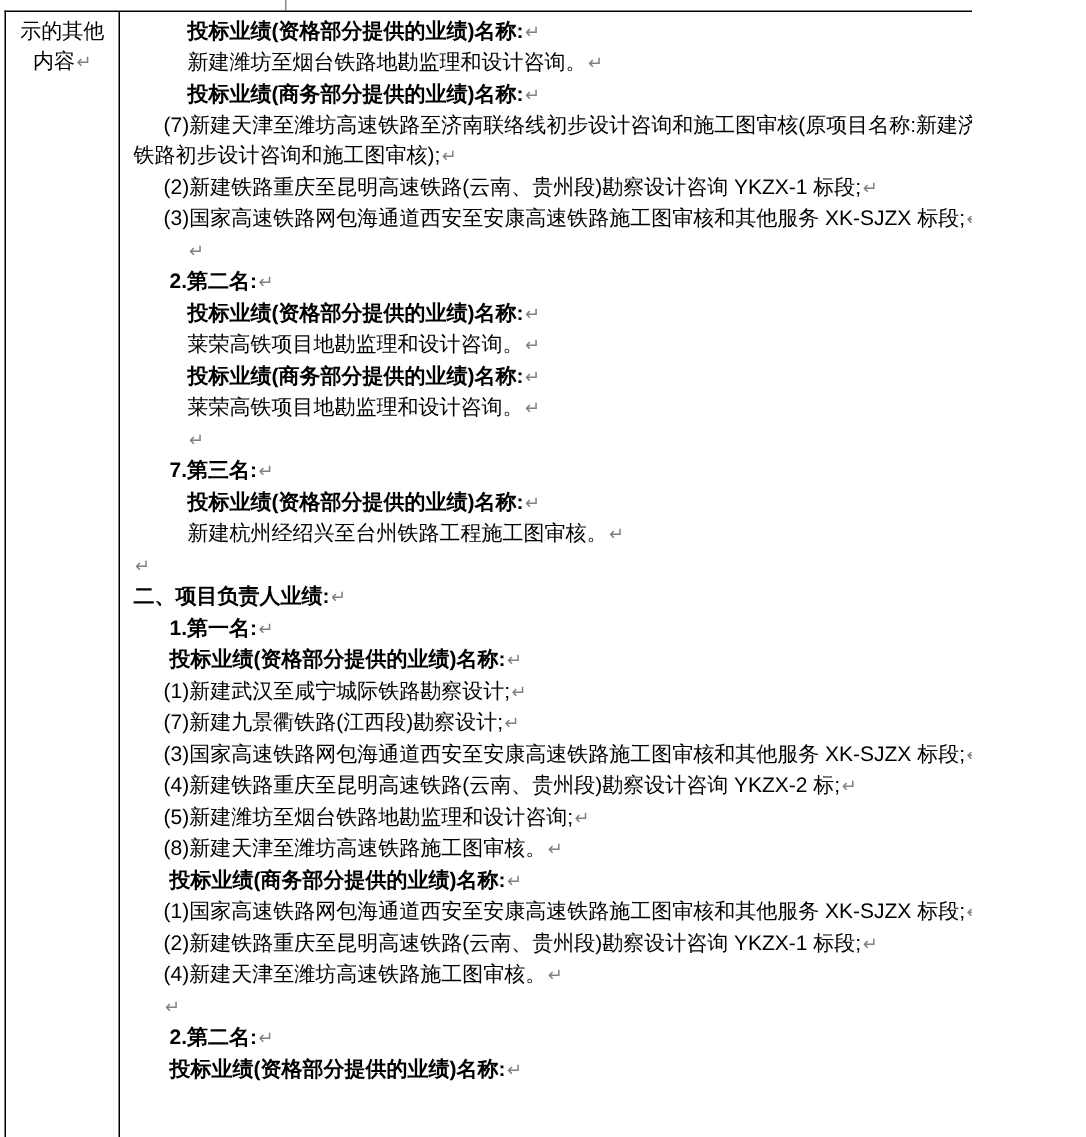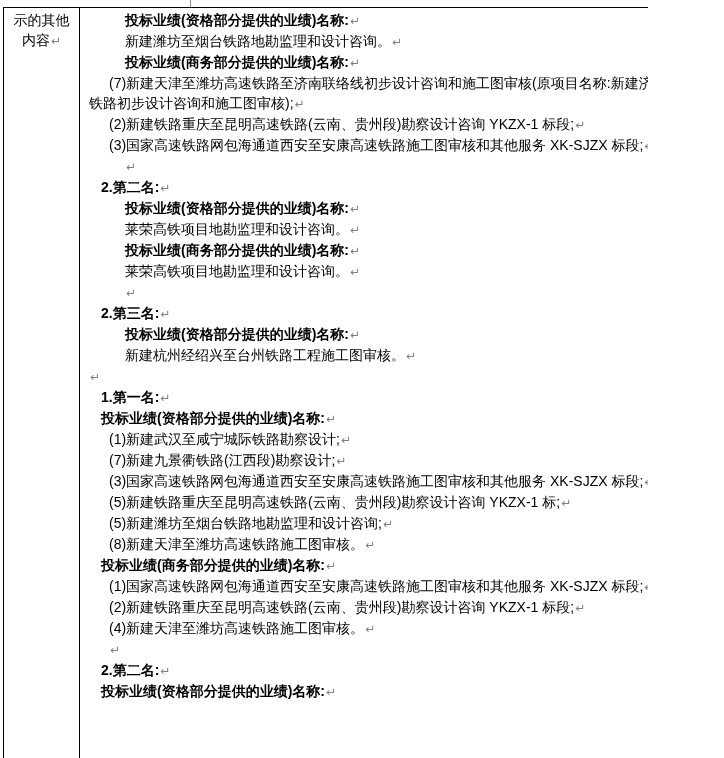--- a/index.html
+++ b/index.html
@@ -20,21 +20,21 @@
   .label-cell{
     width:75px;flex:0 0 75px;border-right:1px solid #000;
     text-align:center;padding-top:2px;line-height:20px;overflow:hidden;
   }
   .content-cell{
     flex:1 1 auto;padding:2px 2px 0 9px;line-height:20px;overflow:hidden;
   }
   .ln{min-height:20px;}
   .b{font-weight:bold;}
   .ia{margin-left:36px;}      
-  .in{margin-left:12px;}      
+  .in{margin-left:24px;}      
   .it1{text-indent:20px;}     
   .it2{margin-left:20px;}     
   .pmark{
     color:#808080;font-size:12px;font-weight:normal;margin-left:1px;
   }
 </style>
 </head>
 <body>
 
 <div class="page">
@@ -56,30 +56,31 @@
       <div class="ln it1"><span>(7)新建天津至潍坊高速铁路至济南联络线初步设计咨询和施工图审核(原项目名称:新建济南至滨州铁路初步设计咨询和施工图审核);</span><span class="pmark">↵</span></div>
       <div class="ln it1"><span>(2)新建铁路重庆至昆明高速铁路(云南、贵州段)勘察设计咨询 YKZX-1 标段;</span><span class="pmark">↵</span></div>
       <div class="ln it1"><span>(3)国家高速铁路网包海通道西安至安康高速铁路施工图审核和其他服务 XK-SJZX 标段;</span><span class="pmark">↵</span></div>
       <div class="ln ia"><span></span><span class="pmark">↵</span></div>
       <div class="ln in b"><span>2.第二名:</span><span class="pmark">↵</span></div>
       <div class="ln ia b"><span>投标业绩(资格部分提供的业绩)名称:</span><span class="pmark">↵</span></div>
       <div class="ln ia"><span>莱荣高铁项目地勘监理和设计咨询。</span><span class="pmark">↵</span></div>
       <div class="ln ia b"><span>投标业绩(商务部分提供的业绩)名称:</span><span class="pmark">↵</span></div>
       <div class="ln ia"><span>莱荣高铁项目地勘监理和设计咨询。</span><span class="pmark">↵</span></div>
       <div class="ln ia"><span></span><span class="pmark">↵</span></div>
-      <div class="ln in b"><span>2.第三名:</span><span class="pmark">↵</span></div>
+      <div class="ln in b"><span>7.第三名:</span><span class="pmark">↵</span></div>
       <div class="ln ia b"><span>投标业绩(资格部分提供的业绩)名称:</span><span class="pmark">↵</span></div>
       <div class="ln ia"><span>新建杭州经绍兴至台州铁路工程施工图审核。</span><span class="pmark">↵</span></div>
       <div class="ln"><span></span><span class="pmark">↵</span></div>
+      <div class="ln b"><span>二、项目负责人业绩:</span><span class="pmark">↵</span></div>
       <div class="ln in b"><span>1.第一名:</span><span class="pmark">↵</span></div>
       <div class="ln in b"><span>投标业绩(资格部分提供的业绩)名称:</span><span class="pmark">↵</span></div>
       <div class="ln it2"><span>(1)新建武汉至咸宁城际铁路勘察设计;</span><span class="pmark">↵</span></div>
       <div class="ln it2"><span>(7)新建九景衢铁路(江西段)勘察设计;</span><span class="pmark">↵</span></div>
       <div class="ln it2"><span>(3)国家高速铁路网包海通道西安至安康高速铁路施工图审核和其他服务 XK-SJZX 标段;</span><span class="pmark">↵</span></div>
-      <div class="ln it2"><span>(5)新建铁路重庆至昆明高速铁路(云南、贵州段)勘察设计咨询 YKZX-1 标;</span><span class="pmark">↵</span></div>
+      <div class="ln it2"><span>(4)新建铁路重庆至昆明高速铁路(云南、贵州段)勘察设计咨询 YKZX-2 标;</span><span class="pmark">↵</span></div>
       <div class="ln it2"><span>(5)新建潍坊至烟台铁路地勘监理和设计咨询;</span><span class="pmark">↵</span></div>
       <div class="ln it2"><span>(8)新建天津至潍坊高速铁路施工图审核。</span><span class="pmark">↵</span></div>
       <div class="ln in b"><span>投标业绩(商务部分提供的业绩)名称:</span><span class="pmark">↵</span></div>
       <div class="ln it2"><span>(1)国家高速铁路网包海通道西安至安康高速铁路施工图审核和其他服务 XK-SJZX 标段;</span><span class="pmark">↵</span></div>
       <div class="ln it2"><span>(2)新建铁路重庆至昆明高速铁路(云南、贵州段)勘察设计咨询 YKZX-1 标段;</span><span class="pmark">↵</span></div>
       <div class="ln it2"><span>(4)新建天津至潍坊高速铁路施工图审核。</span><span class="pmark">↵</span></div>
       <div class="ln it2"><span></span><span class="pmark">↵</span></div>
       <div class="ln in b"><span>2.第二名:</span><span class="pmark">↵</span></div>
       <div class="ln in b"><span>投标业绩(资格部分提供的业绩)名称:</span><span class="pmark">↵</span></div>
 

